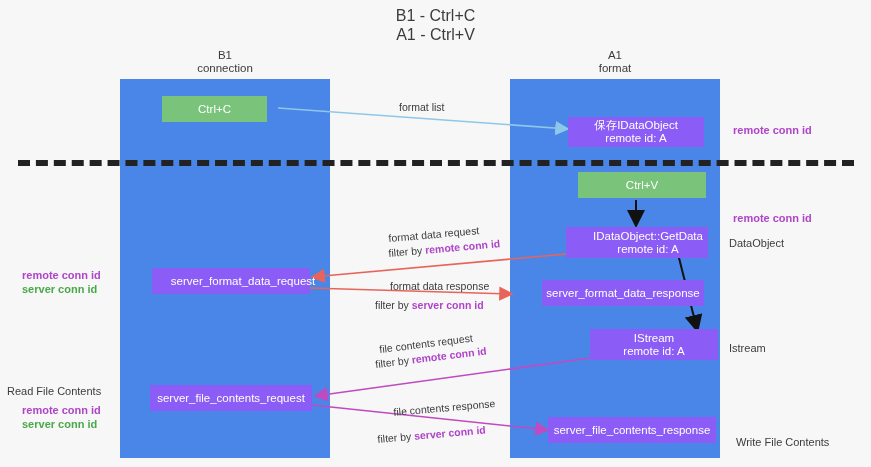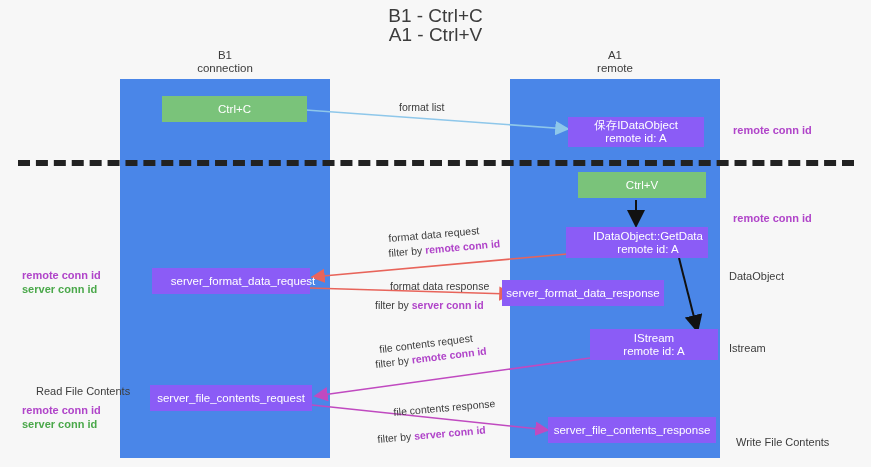--- a/index.html
+++ b/index.html
@@ -1,20 +1,20 @@
 <!DOCTYPE html>
 <html><head>
 <meta charset="utf-8">
 <style>
   html,body{margin:0;padding:0;background:#f7f7f7;}
   body{font-family:"Liberation Sans","DejaVu Sans",sans-serif;}
   #canvas{position:relative;width:871px;height:467px;background:#f7f7f7;overflow:hidden;}
 
   .title{position:absolute;left:0;top:6px;width:871px;text-align:center;
-         font-size:19px;color:#3c3c3c;line-height:19px;white-space:pre-line;}
+         font-size:16px;color:#3c3c3c;line-height:19px;white-space:pre-line;}
 
   .colhead{position:absolute;text-align:center;font-size:11.5px;color:#3c3c3c;
            line-height:13px;white-space:pre-line;}
 
   .lane{position:absolute;background:#4a86e8;}
 
   .box{position:absolute;box-sizing:border-box;display:flex;align-items:center;
        justify-content:center;text-align:center;color:#ffffff;font-size:11.5px;
        line-height:13px;white-space:pre-line;}
   .box.green{background:#7ac37a;}
@@ -37,21 +37,21 @@
 <body>
 
 <div id="canvas">
 
   <div class="title">B1 - Ctrl+C
 A1 - Ctrl+V</div>
 
   <div class="colhead" style="left:120px;top:49px;width:210px;">B1
 connection</div>
   <div class="colhead" style="left:510px;top:49px;width:210px;">A1
-remote</div>
+format</div>
 
   <div class="lane" style="left:120px;top:79px;width:210px;height:379px;"></div>
   <div class="lane" style="left:510px;top:79px;width:210px;height:379px;"></div>
 
   <svg class="arrows">
     <defs>
       <marker id="mk-blue" markerWidth="9" markerHeight="9" refX="8" refY="4.5" orient="auto">
         <path d="M0,0 L9,4.5 L0,9 z" fill="#8ec7ea"></path>
       </marker>
       <marker id="mk-red" markerWidth="9" markerHeight="9" refX="8" refY="4.5" orient="auto">
@@ -73,33 +73,33 @@
     <line x1="310" y1="288" x2="512" y2="294" stroke="#e8645a" stroke-width="1.6" marker-end="url(#mk-red)"></line>
 
     <line x1="679" y1="258" x2="697" y2="329" stroke="#111111" stroke-width="2" marker-end="url(#mk-blk)"></line>
 
     <line x1="590" y1="358" x2="315" y2="396" stroke="#c04ac0" stroke-width="1.6" marker-end="url(#mk-mag)"></line>
     <line x1="312" y1="405" x2="548" y2="430" stroke="#c04ac0" stroke-width="1.6" marker-end="url(#mk-mag)"></line>
   </svg>
 
   <div class="dashline" style="left:18px;top:160px;width:836px;"></div>
 
-  <div class="box green" style="left:162px;top:96px;width:145px;height:26px;">Ctrl+C</div>
+  <div class="box green" style="left:162px;top:96px;width:105px;height:26px;">Ctrl+C</div>
 
   <div class="box orange" style="left:568px;top:117px;width:136px;height:30px;">保存IDataObject
 remote id: A</div>
 
   <div class="box green" style="left:578px;top:172px;width:128px;height:26px;">Ctrl+V</div>
 
   <div class="box orange" style="left:566px;top:227px;width:142px;height:31px;padding-left:22px;">IDataObject::GetData
 remote id: A</div>
 
   <div class="box orange" style="left:152px;top:268px;width:158px;height:26px;padding-left:24px;">server_format_data_request</div>
 
-  <div class="box orange" style="left:502px;top:280px;width:162px;height:26px;">server_format_data_response</div>
+  <div class="box orange" style="left:542px;top:280px;width:162px;height:26px;">server_format_data_response</div>
 
   <div class="box orange" style="left:590px;top:329px;width:128px;height:31px;">IStream
 remote id: A</div>
 
   <div class="box orange" style="left:150px;top:385px;width:162px;height:26px;">server_file_contents_request</div>
 
   <div class="box orange" style="left:548px;top:417px;width:168px;height:26px;">server_file_contents_response</div>
 
   <div class="alabel" style="left:399px;top:101px;">format list</div>
 
@@ -121,25 +121,25 @@
   </div>
 
   <div class="alabel rot" style="left:394px;top:406px;transform:rotate(-5deg);">file contents response</div>
   <div class="alabel rot" style="left:378px;top:433px;transform:rotate(-5deg);">
     <span>filter by </span><span class="hl-purple">server conn id</span>
   </div>
 
   <div class="note purple" style="left:733px;top:123px;">remote conn id</div>
 
   <div class="note purple" style="left:733px;top:211px;">remote conn id</div>
-  <div class="note" style="left:729px;top:236px;margin-top:33px;">DataObject</div>
+  <div class="note" style="left:729px;top:236px;">DataObject</div>
 
   <div class="note" style="left:729px;top:341px;">Istream</div>
   <div class="note" style="left:736px;top:415px;margin-top:20px;">Write File Contents</div>
 
   <div class="note purple" style="left:22px;top:268px;">remote conn id</div>
   <div class="note green" style="left:22px;top:282px;">server conn id</div>
 
-  <div class="note" style="left:36px;top:384px;text-align:right;">Read File Contents</div>
+  <div class="note" style="left:7px;top:384px;text-align:right;">Read File Contents</div>
   <div class="note purple" style="left:22px;top:403px;">remote conn id</div>
   <div class="note green" style="left:22px;top:417px;">server conn id</div>
 
 </div>
 
 </body></html>

